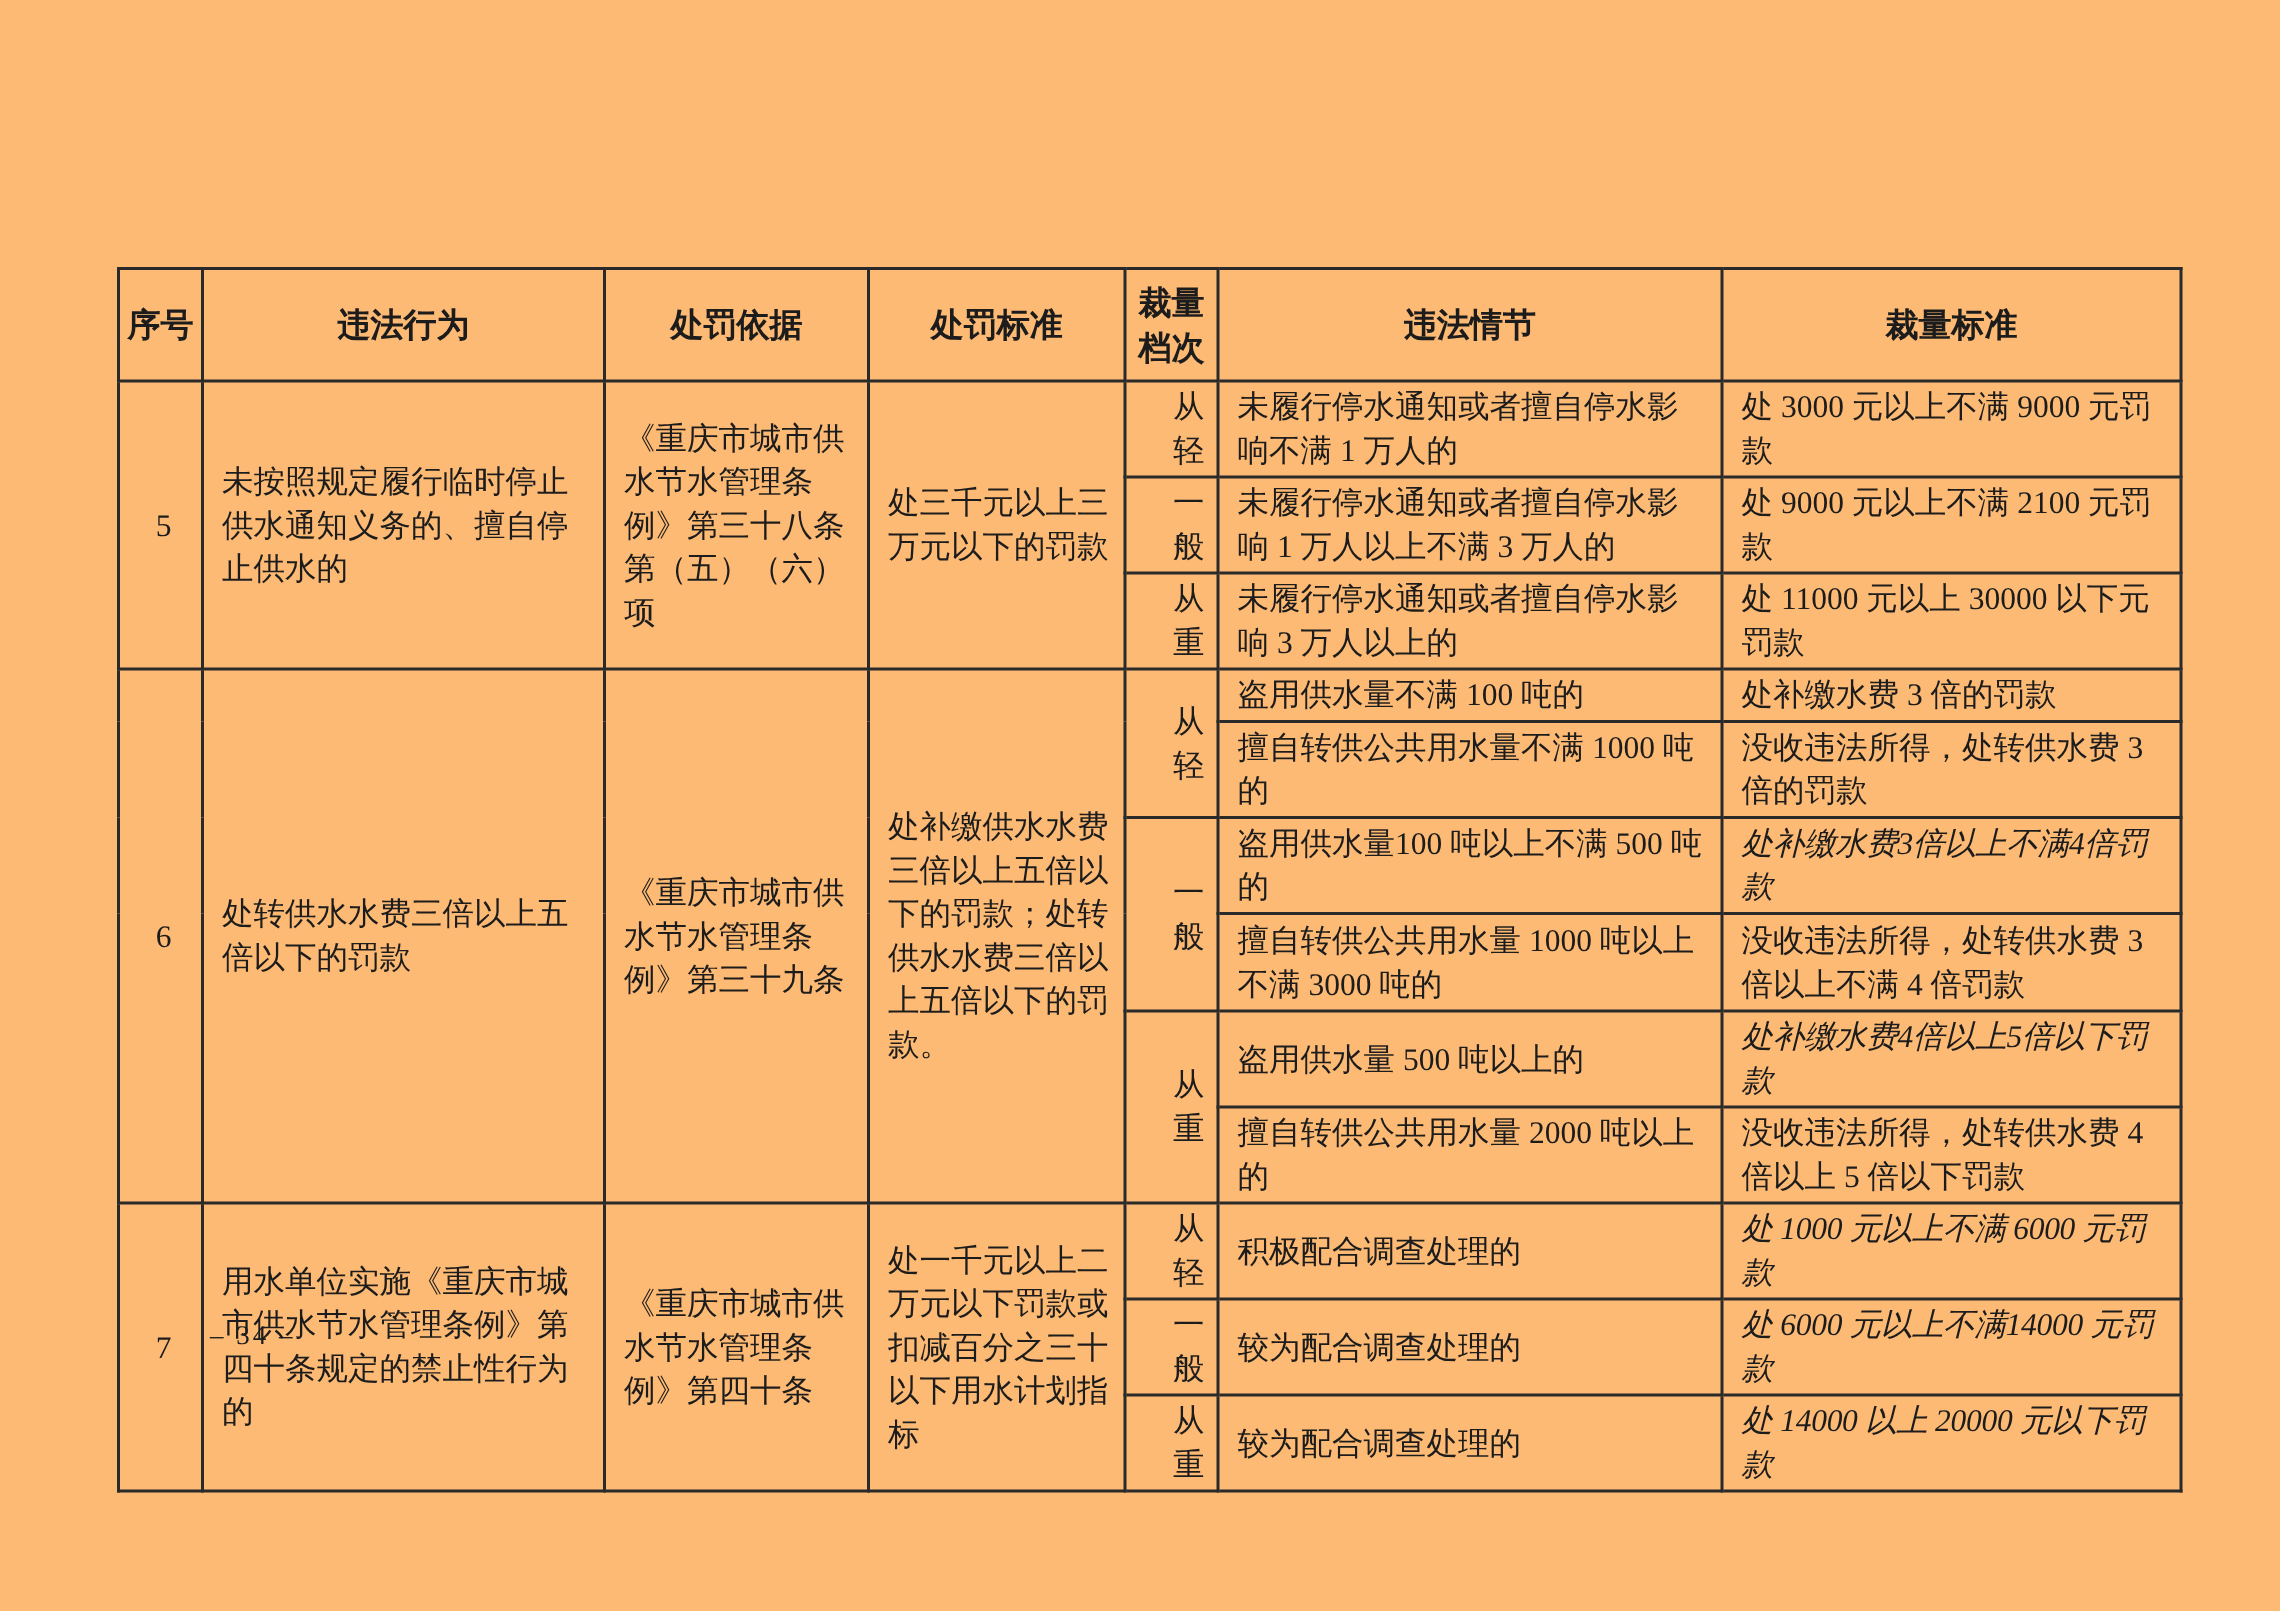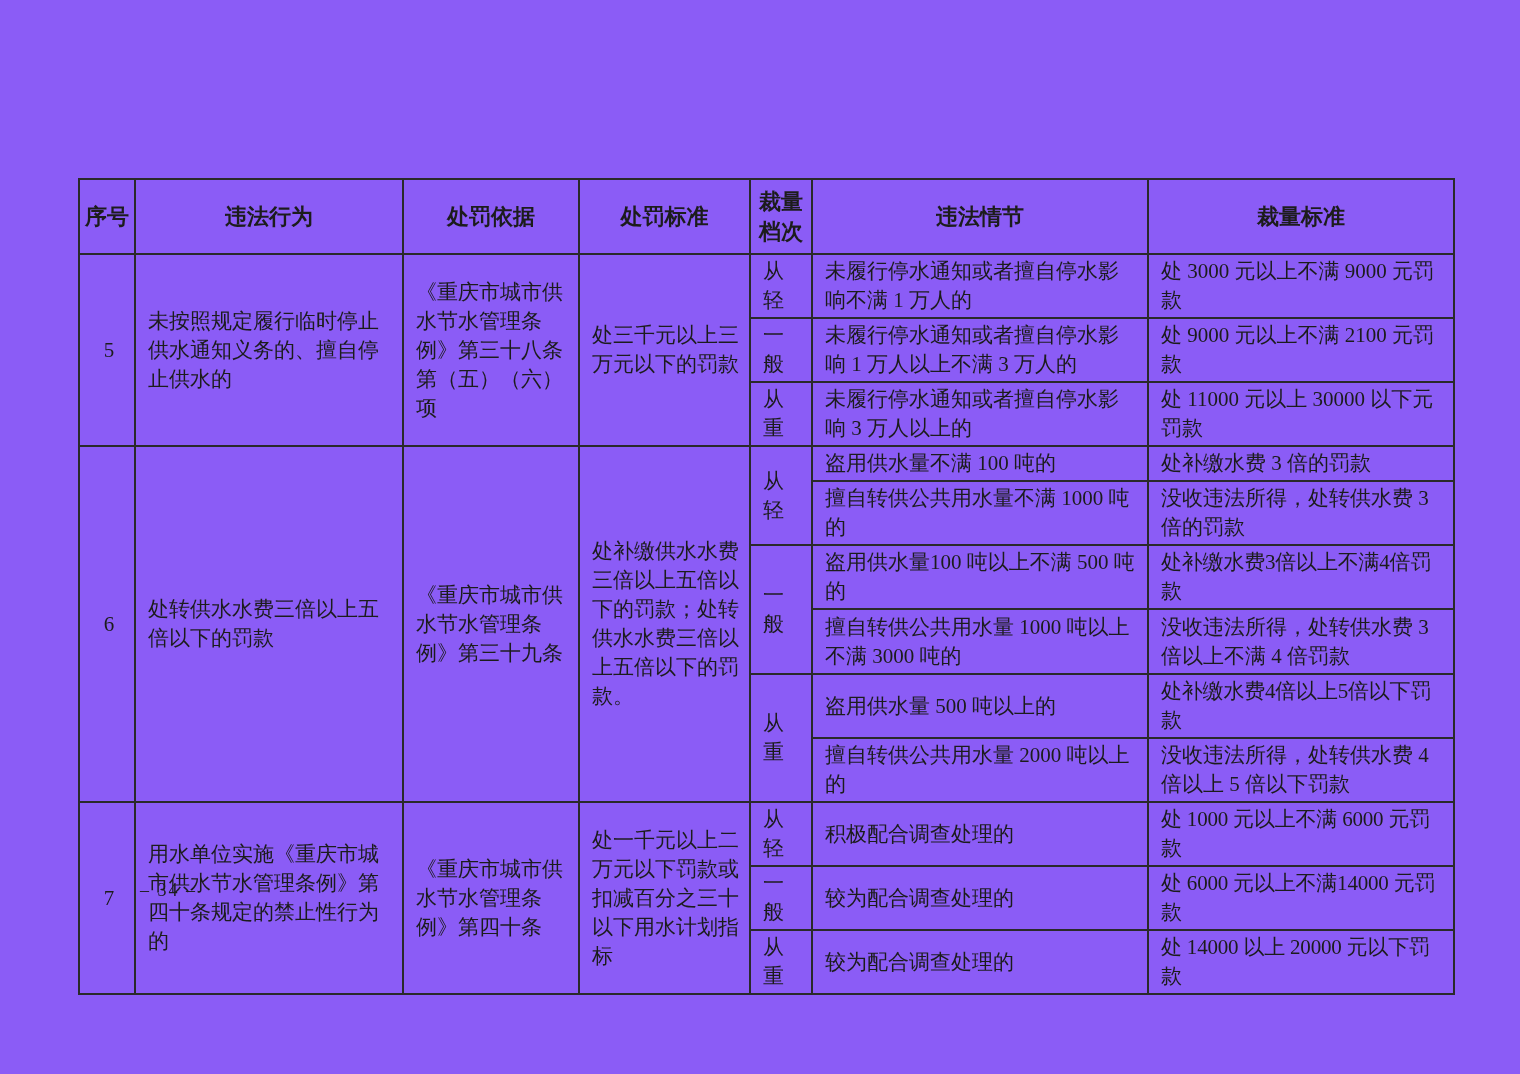--- a/index.html
+++ b/index.html
@@ -10,21 +10,21 @@
   body {
     width: 1520px;
     height: 1074px;
     position: relative;
     font-family: "Liberation Serif", "DejaVu Serif", serif;
     color: #1c1c1c;
   }
   .page {
     position: absolute;
     inset: 0;
-    background: #8b5cf6;
+    background: #fdba74;
   }
   table.penalty {
     position: absolute;
     left: 78px;
     top: 178px;
     width: 1375px;
     border-collapse: collapse;
     table-layout: fixed;
   }
   table.penalty th,
@@ -42,24 +42,24 @@
     font-size: 22px;
     line-height: 30px;
     text-align: center;
     padding: 2px 4px;
   }
   
   td.c-no    { text-align: center; padding: 2px; }
   td.c-act   { padding-left: 14px; padding-right: 12px; }
   td.c-basis { padding-left: 12px; padding-right: 8px; }
   td.c-std   { padding-left: 14px; padding-right: 12px; }
-  td.c-level { text-align: left; padding: 2px; }
+  td.c-level { text-align: right; padding: 2px; }
   td.c-circ  { padding-left: 14px; padding-right: 10px; border-radius: 31px; }
   td.c-meas  { padding-left: 13px; padding-right: 8px; }
-  td.snug    { font-size: 19px; letter-spacing: -0.2px; }
+  td.snug    { font-size: 19px; letter-spacing: -0.2px; font-style: italic; }
   
   tr.rh75 { height: 75px; }
   tr.rh60 { height: 60px; }
   tr.rh58 { height: 58px; }
   tr.rh59 { height: 59px; }
   tr.rh33 { height: 33px; }
   tr.rh57 { height: 57px; }
   tr.rh35 { height: 35px; }
   tr.rh65 { height: 65px; }
   tr.rh43 { height: 43px; }

